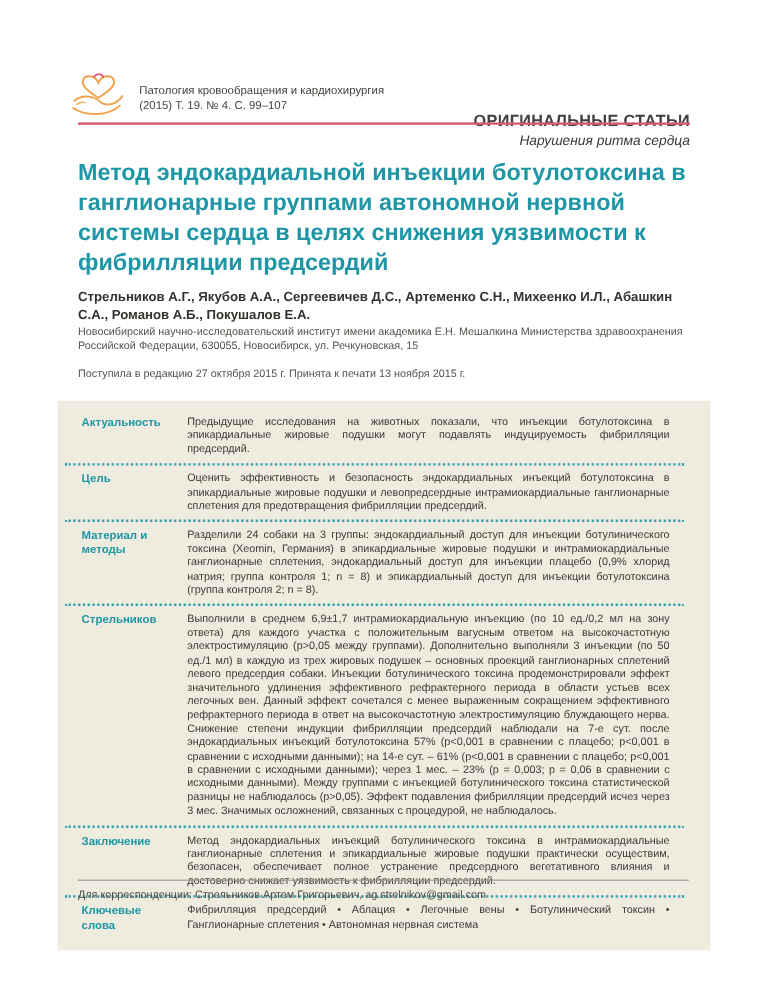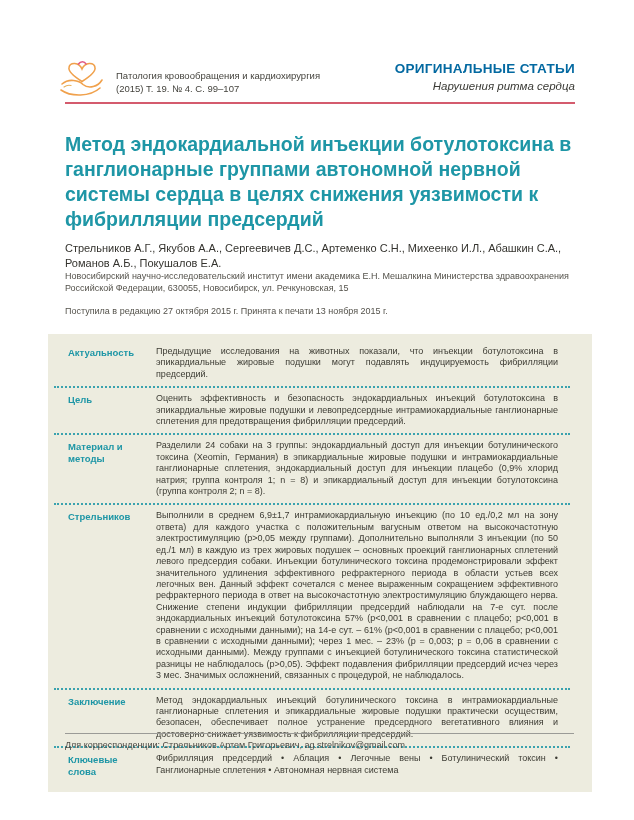--- a/index.html
+++ b/index.html
@@ -8,29 +8,29 @@
   .page {
     position:relative; width:634px; height:820px; background:#ffffff; overflow:hidden;border-radius:32px;
   }
 
   
   .header { position:absolute; left:58px; top:56px; right:59px; display:flex; align-items:flex-start; }
   .logo { flex:none; width:48px; height:46px; }
   .journal-meta { margin-left:10px; padding-top:13px; font-size:9.5px; line-height:13px; color:#45443e; }
   .header-spacer { flex:1; }
   .header-right { text-align:right; padding-top:5px; }
-  .section-label { font-size:13.5px; font-weight:bold; color:#0369a1; letter-spacing:0.3px; }
+  .section-label { font-size:13.5px; font-weight:bold; color:#404040; letter-spacing:0.3px;margin-top:32px; }
   .section-sublabel { font-style:italic; font-size:11.5px; color:#3a3a35; margin-top:4px; }
   .header-rule { position:absolute; left:65px; right:59px; top:102px; height:2px; background:#d45b6d; }
 
   
   .title { position:absolute; left:65px; top:132px; width:525px;
            font-size:19.5px; font-weight:bold; color:#1e96a6; line-height:25px; }
   .authors { position:absolute; left:65px; top:241px; width:520px;
-             font-size:11px; font-weight:normal; color:#34332e; line-height:15px; }
+             font-size:11px; font-weight:bold; color:#34332e; line-height:15px; }
   .affiliation { position:absolute; left:65px; top:270px; width:520px;
                  font-size:9px; color:#54524b; line-height:12px; }
   .received { position:absolute; left:65px; top:306px; font-size:9px; color:#54524b; }
 
   
   .abstract { position:absolute; left:48px; top:334px; width:544px;
               background:#edecdf; padding:7px 22px 9px 6px; }
   .abs-row { display:flex; padding:5px 12px 6px 14px; }
   .abs-row.sep { border-top:2px dotted #3aa2ae; }
   .abs-label { flex:none; width:80px; margin-right:8px; color:#1e96a6; font-weight:bold;

